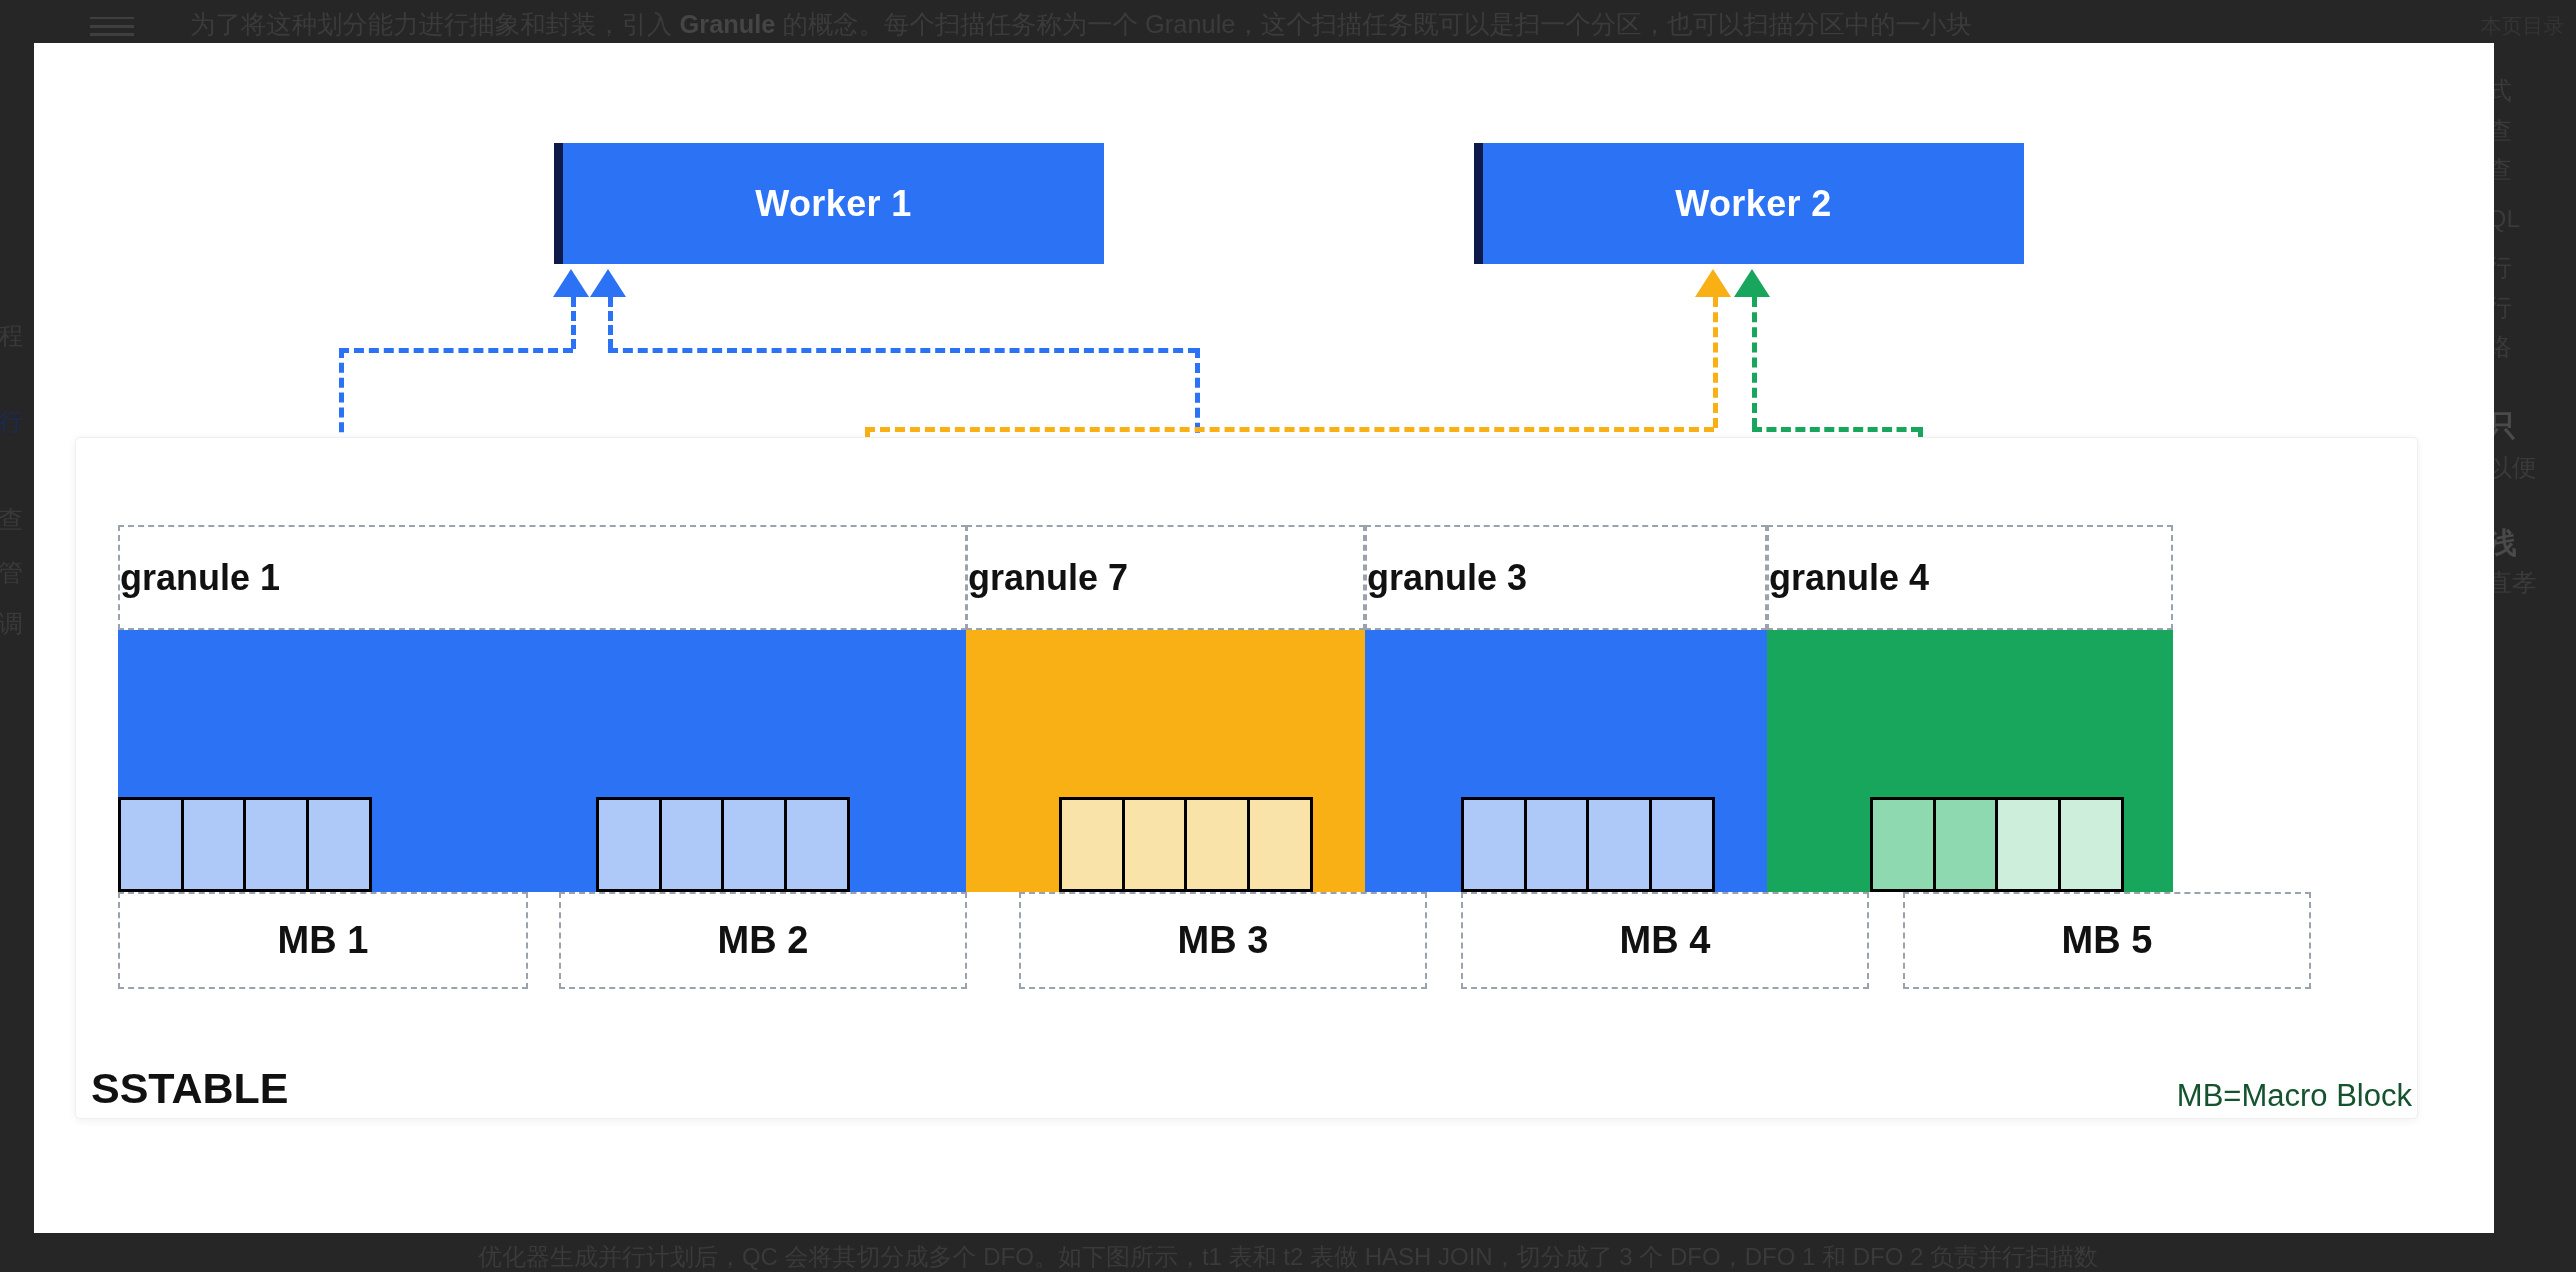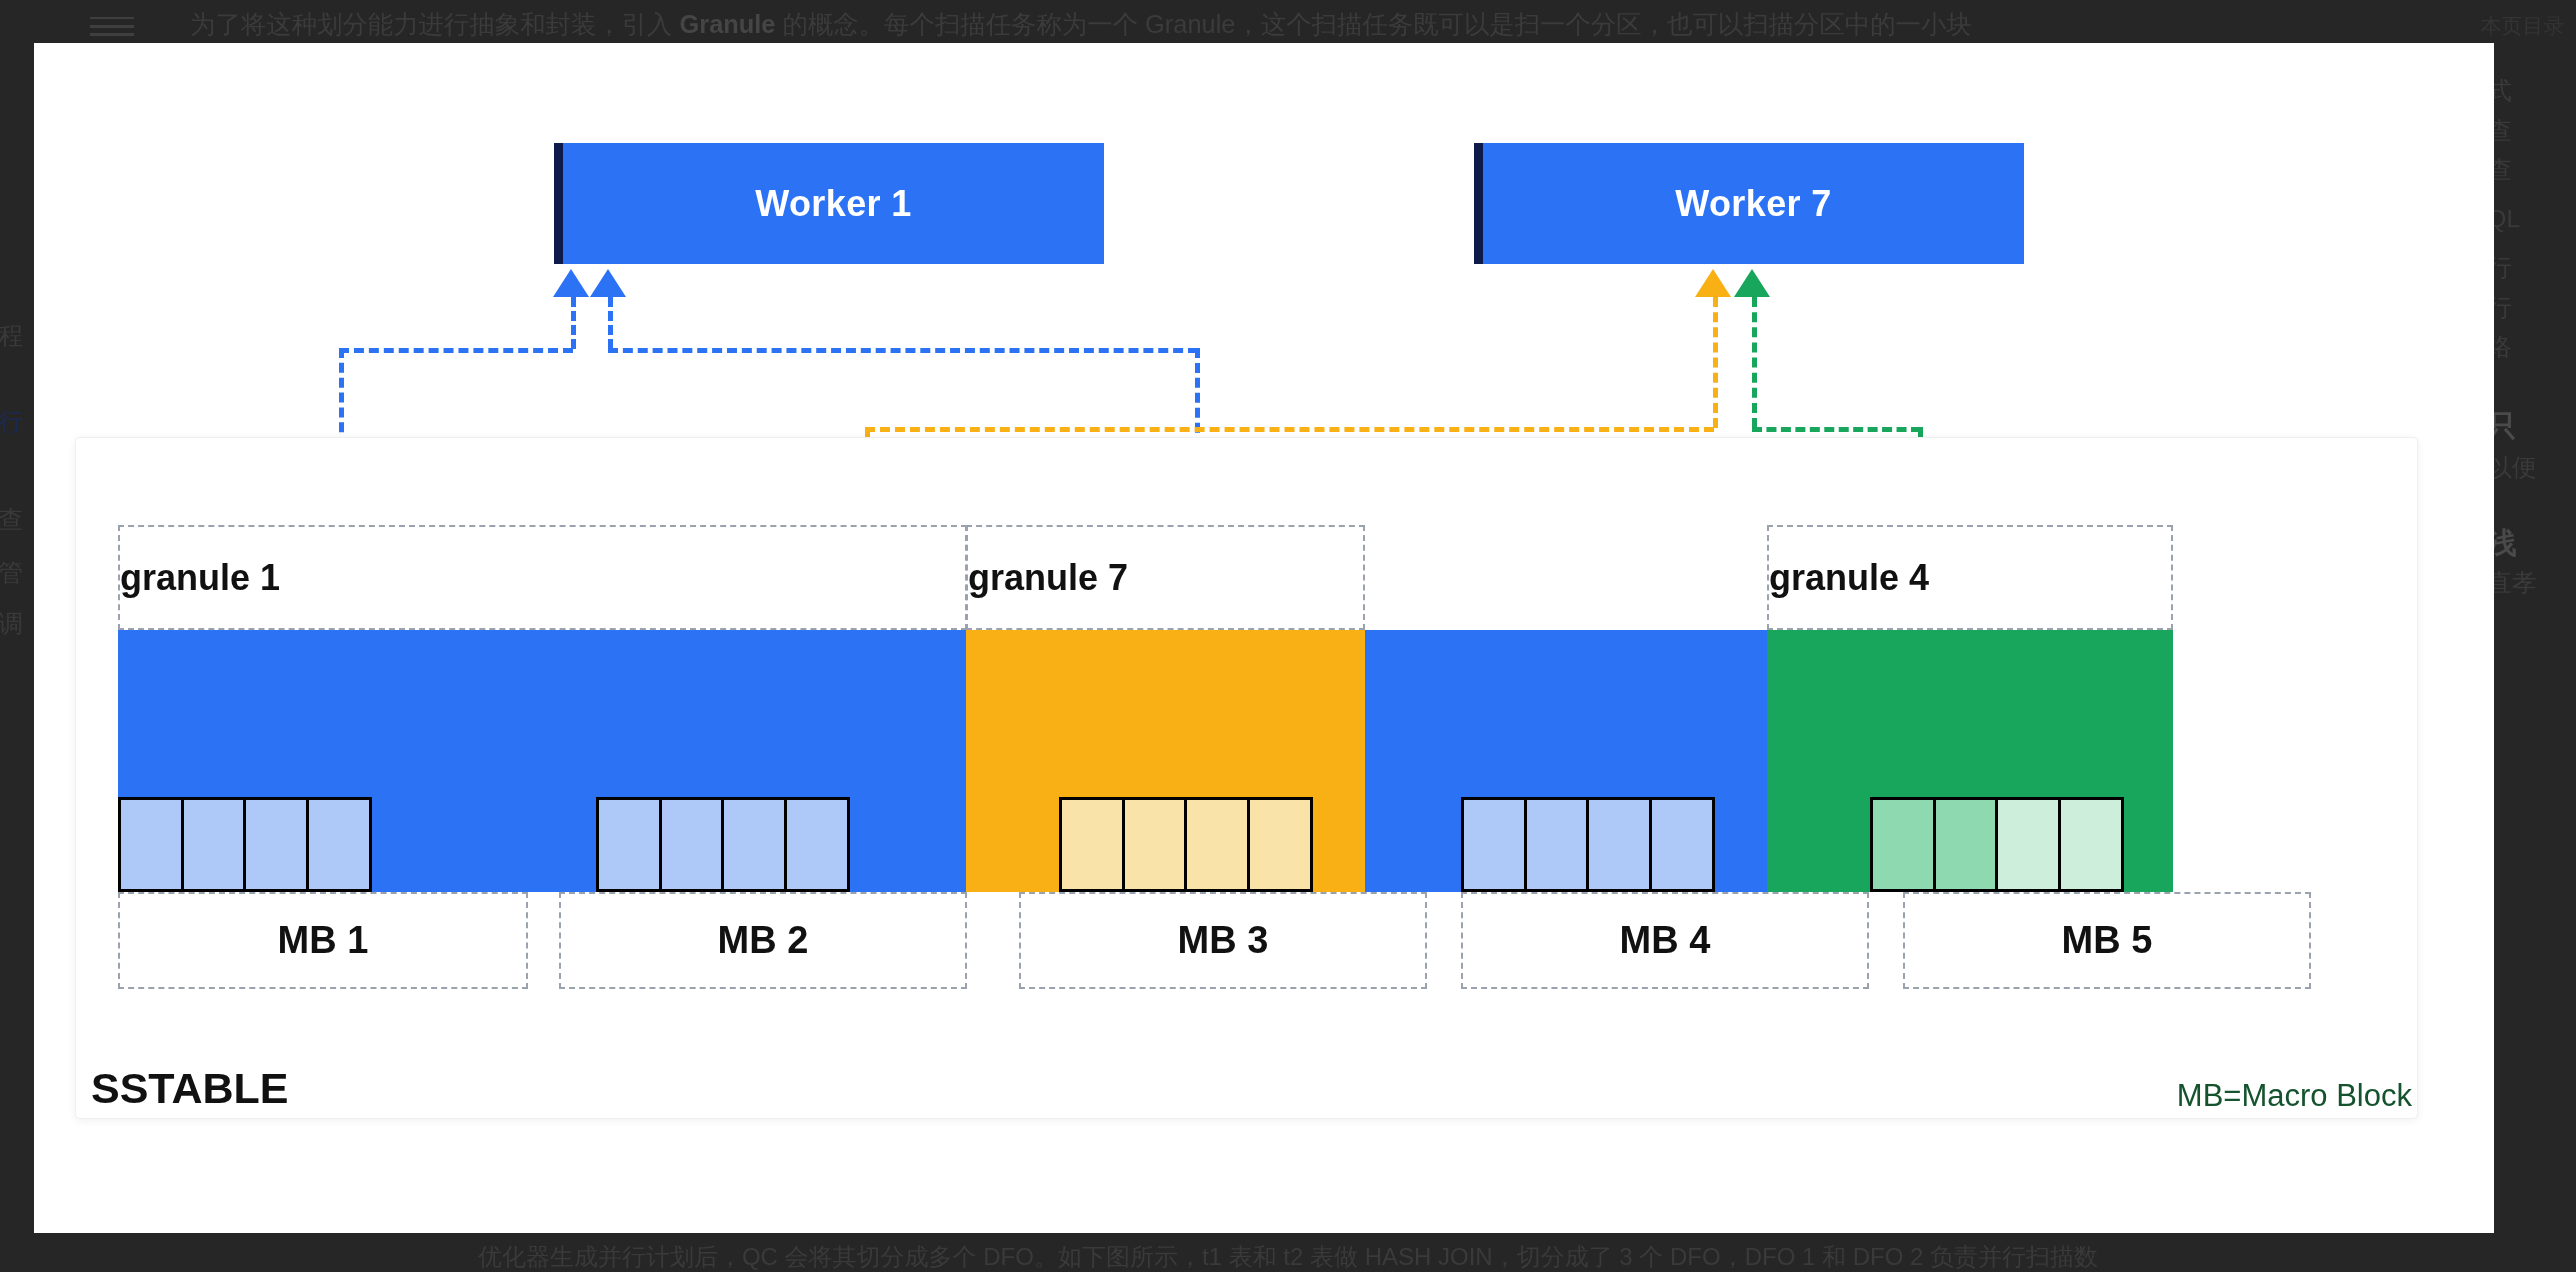--- a/index.html
+++ b/index.html
@@ -147,21 +147,21 @@
 
   <div class="bg-bottext">优化器生成并行计划后，QC 会将其切分成多个 DFO。如下图所示，t1 表和 t2 表做 HASH JOIN，切分成了 3 个 DFO，DFO 1 和 DFO 2 负责并行扫描数</div>
 
   <div class="lightbox">
     <div class="fig">
 
       <div class="worker" id="worker1">
         <span>Worker 1</span>
       </div>
       <div class="worker" id="worker2">
-        <span>Worker 7</span>
+        <span>Worker 2</span>
       </div>
 
       <div class="conn v" style="--c:#2b72f5;left:305px;top:305px;height:203px;"></div>
       <div class="conn h" style="--c:#2b72f5;left:305px;top:305px;width:234px;"></div>
       <div class="conn v" style="--c:#2b72f5;left:537px;top:254px;height:52px;"></div>
       <div class="arrow" style="--c:#2b72f5;left:519px;top:226px;"></div>
 
       <div class="conn v" style="--c:#2b72f5;left:1161px;top:305px;height:682px;"></div>
       <div class="conn h" style="--c:#2b72f5;left:574px;top:305px;width:590px;"></div>
       <div class="conn v" style="--c:#2b72f5;left:574px;top:254px;height:52px;"></div>
@@ -177,20 +177,23 @@
       <div class="conn v" style="--c:#18a55c;left:1718px;top:254px;height:131px;"></div>
       <div class="arrow" style="--c:#18a55c;left:1700px;top:226px;"></div>
 
       <div class="sstable-panel"></div>
 
       <div class="granule" style="left:84px;top:482px;width:849px;height:105px;">
         <span>granule 1</span>
       </div>
       <div class="granule" style="left:932px;top:482px;width:399px;height:105px;">
         <span>granule 7</span>
+      </div>
+      <div class="granule" style="left:1331px;top:482px;width:402px;height:105px;">
+        <span>granule 3</span>
       </div>
       <div class="granule" style="left:1733px;top:482px;width:406px;height:105px;">
         <span>granule 4</span>
       </div>
 
       <div class="bar" style="left:84px;top:587px;width:849px;height:262px;background:#2b72f5;"></div>
 
       <div class="bar" style="left:932px;top:587px;width:399px;height:262px;background:#f9b015;"></div>
 
       <div class="bar" style="left:1331px;top:587px;width:402px;height:262px;background:#2b72f5;"></div>

